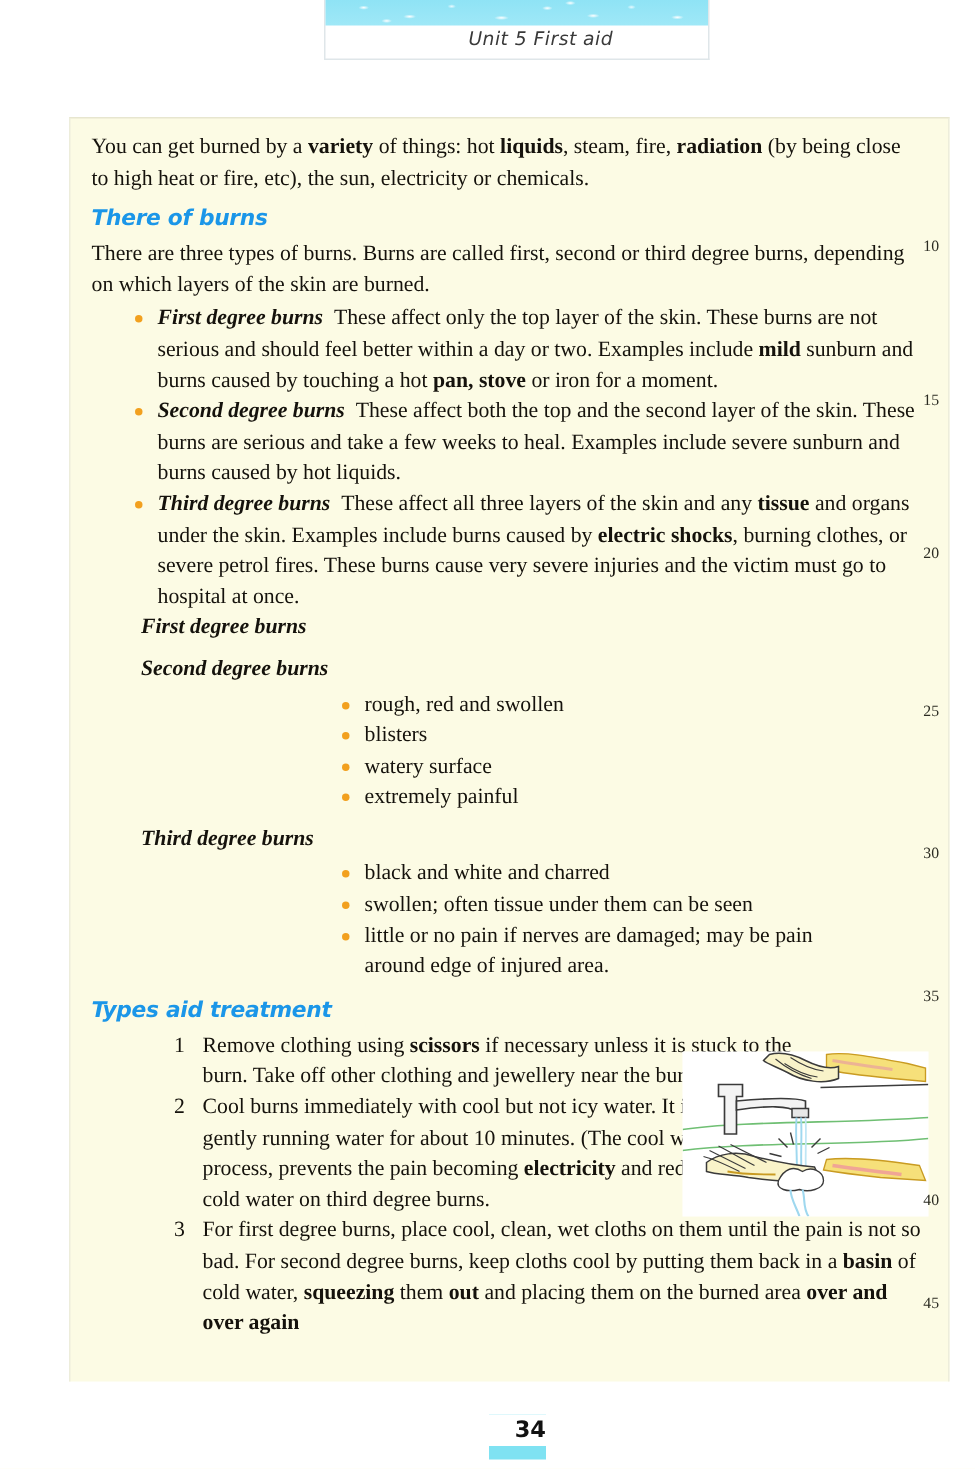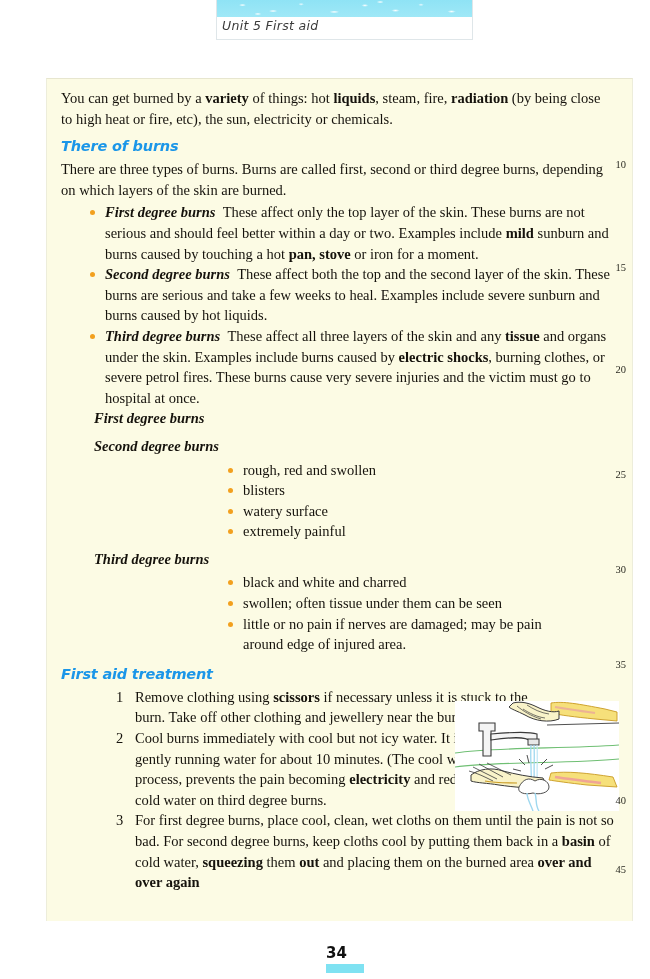--- a/index.html
+++ b/index.html
@@ -40,24 +40,24 @@
       radial-gradient(ellipse 5px 2px at 58% 32%, #ffffff 0%, rgba(255,255,255,0) 70%),
       radial-gradient(ellipse 6px 2px at 70% 62%, #ffffff 0%, rgba(255,255,255,0) 70%),
       radial-gradient(ellipse 4px 2px at 80% 28%, #eafaff 0%, rgba(255,255,255,0) 70%),
       radial-gradient(ellipse 6px 2px at 92% 68%, #ffffff 0%, rgba(255,255,255,0) 70%),
       radial-gradient(ellipse 5px 2px at 16% 82%, #ffffff 0%, rgba(255,255,255,0) 70%),
       radial-gradient(ellipse 5px 2px at 64% 12%, #ffffff 0%, rgba(255,255,255,0) 70%),
       linear-gradient(#8fe3f5, #9fe8f7);
   }
   .header-title {
     position: absolute;
-    left: 5px;
+    left: 16px;
     top: 18px;
     width: 100%;
-    text-align: left;
+    text-align: center;
     font-family: "DejaVu Sans", sans-serif;
     font-style: italic;
     font-size: 12.5px;
     color: #3a3a3a;
     letter-spacing: 0.3px;
   }
 
   
   .content-panel {
     position: absolute;
@@ -219,21 +219,21 @@
   .page-number {
     position: absolute;
     left: 0; top: 0;
     width: 100%;
     height: 21px;
     background: #ffffff;
     font-family: "DejaVu Sans", sans-serif;
     font-weight: bold;
     font-size: 15px;
     color: #111111;
-    text-align: left;
+    text-align: right;
     line-height: 21px;
   }
 </style>
 </head>
 <body>
 
 <div class="header-banner">
   <div class="header-water"></div>
   <div class="header-title">Unit 5 First aid</div>
 </div>
@@ -263,21 +263,21 @@
       <li><span>extremely painful</span></li>
     </ul>
 
     <div class="sub-head" style="margin-top:7px;">Third degree burns</div>
     <ul class="char-list">
       <li><span>black and white and charred</span></li>
       <li><span>swollen; often tissue under them can be seen</span></li>
       <li><span>little or no pain if nerves are damaged; may be pain</span><span class="cont">around edge of injured area.</span></li>
     </ul>
 
-    <h2 class="section-head tight" style="margin-top:11px;">First aid treatment</h2>
+    <h2 class="section-head tight" style="margin-top:11px;">Types aid treatment</h2>
 
     <ol class="num-list">
       <li class="narrow"><span>Remove clothing using </span><b class="bld">scissors</b><span> if necessary unless it is stuck to the burn. Take off other clothing and jewellery near the burn.</span></li>
       <li><span>Cool burns immediately with cool but not icy water. It is best to place burns under gently running water for about 10 minutes. (The cool water stops the burning process, prevents the pain becoming </span><b class="bld">electricity</b><span> and reduces swelling.) Do not put cold water on third degree burns.</span></li>
       <li><span>For first degree burns, place cool, clean, wet cloths on them until the pain is not so bad. For second degree burns, keep cloths cool by putting them back in a </span><b class="bld">basin</b><span> of cold water, </span><b class="bld">squeezing</b><span> them </span><b class="bld">out</b><span> and placing them on the burned area </span><b class="bld">over and over again</b></li>
     </ol>
 
     <div class="illustration">
       <svg viewBox="0 0 164 110" width="164" height="110">
         <rect x="0" y="0" width="164" height="110" fill="#ffffff"></rect>

